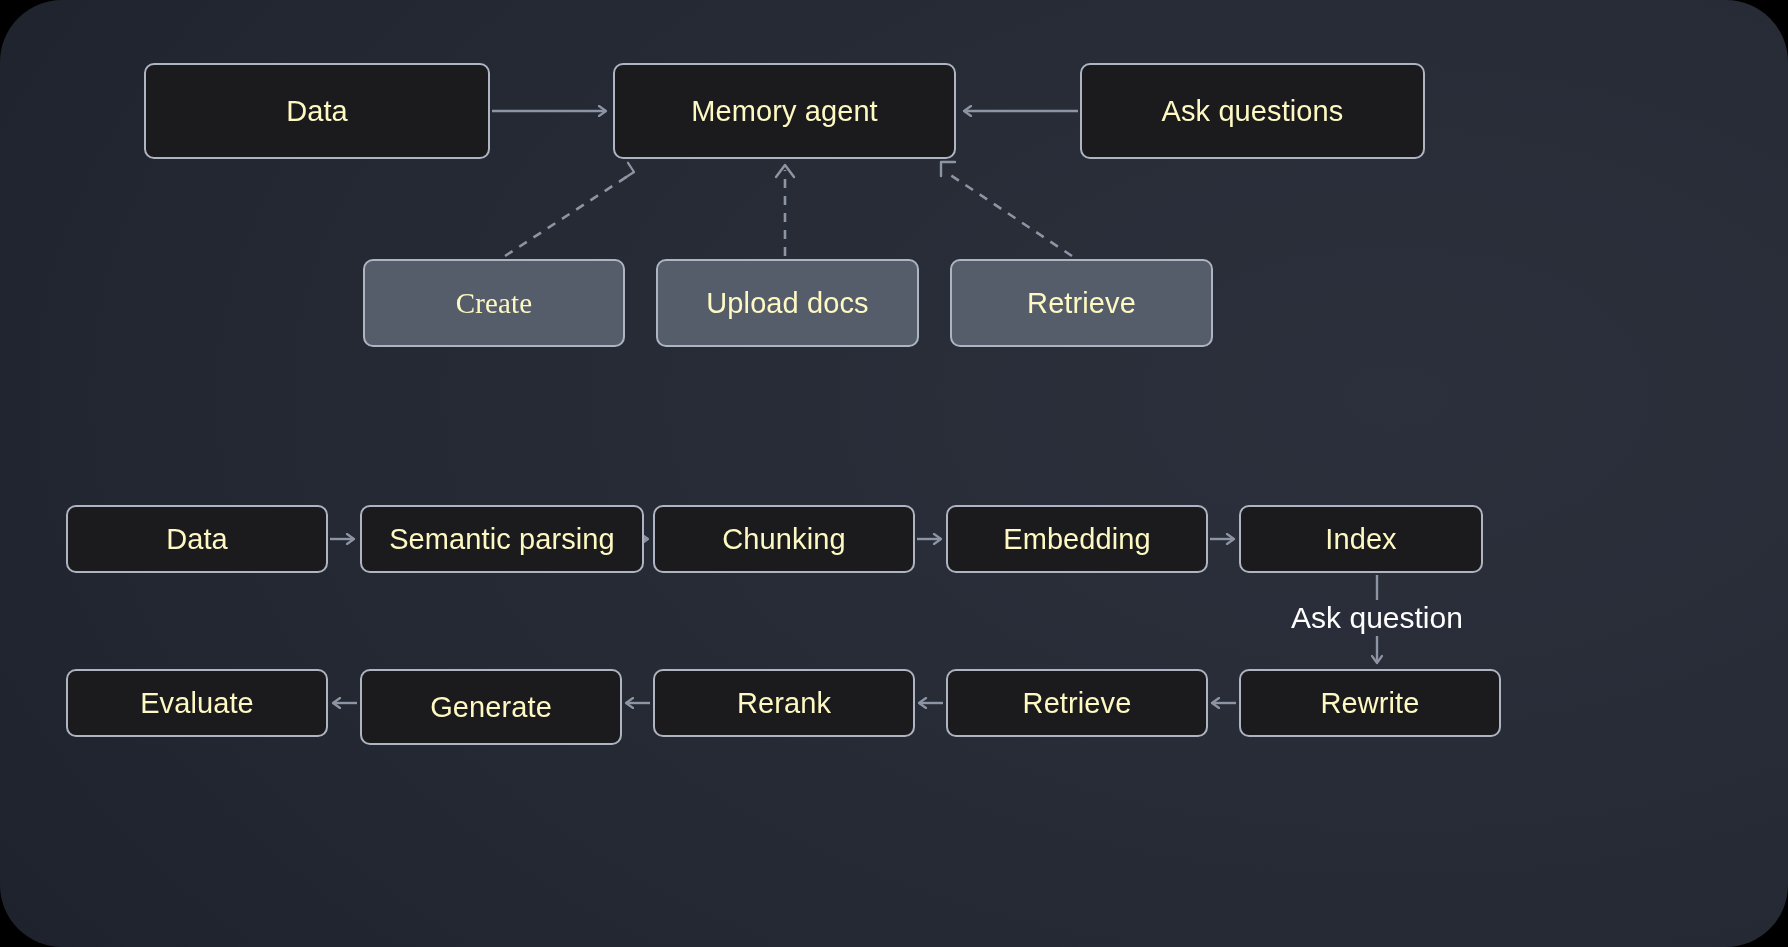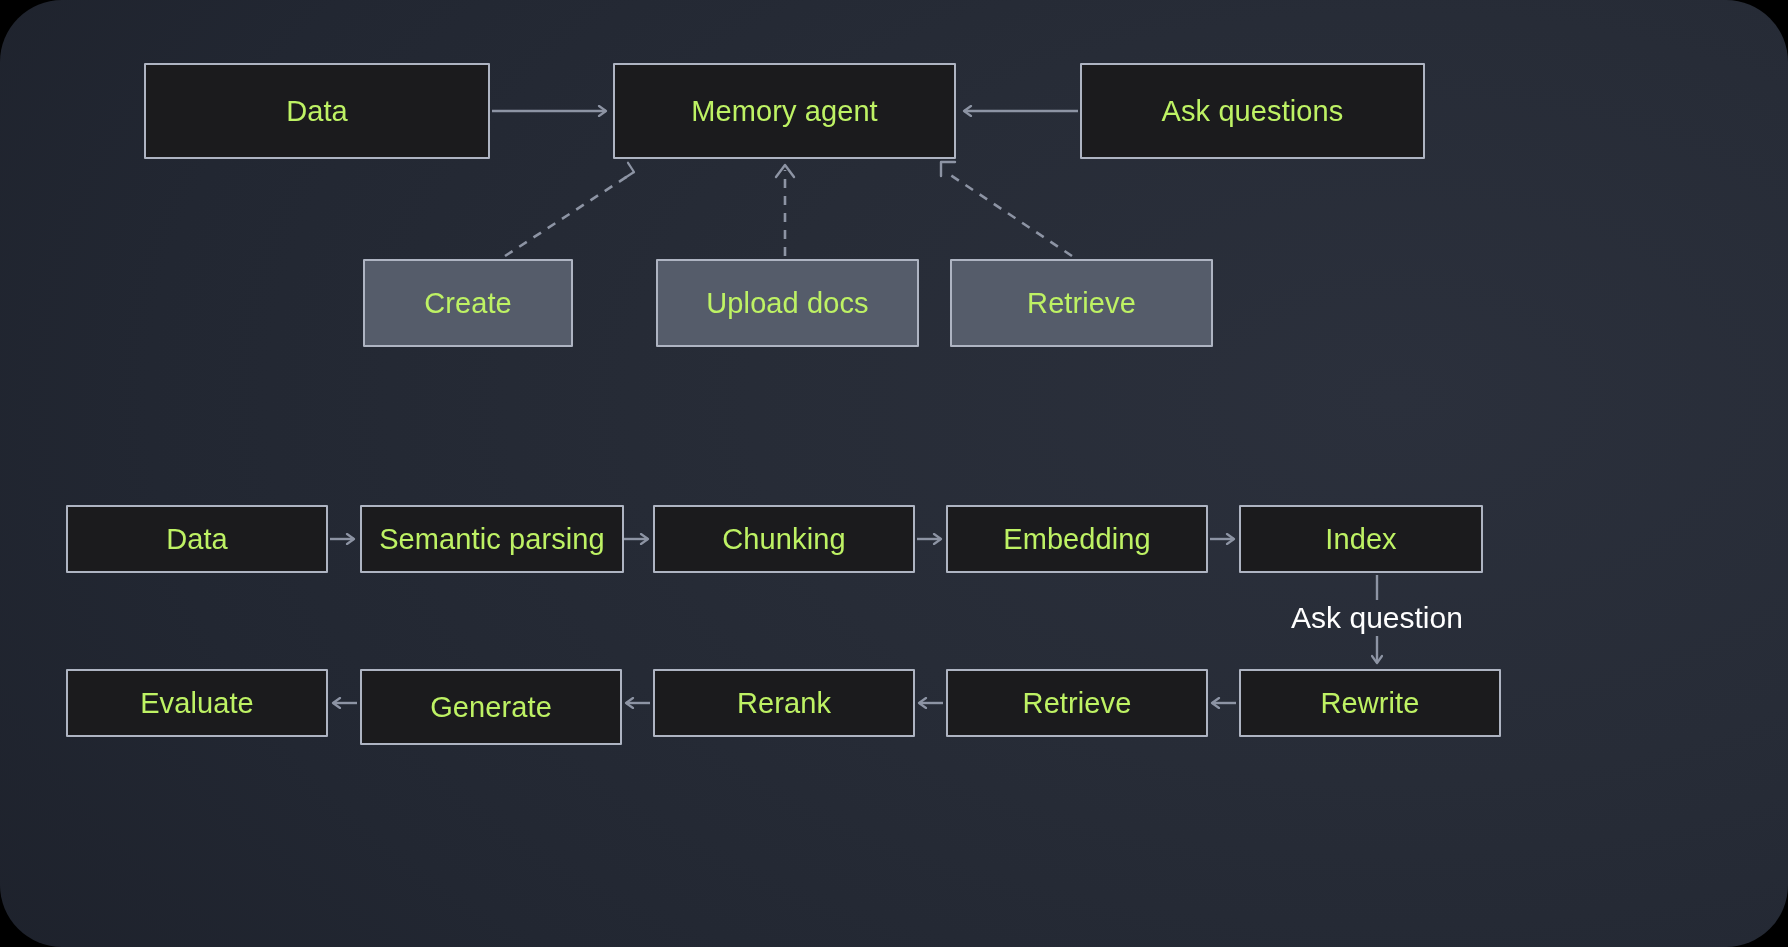--- a/index.html
+++ b/index.html
@@ -22,22 +22,22 @@
     position: absolute; left: 0; top: 0;
     width: 1788px; height: 947px;
     pointer-events: none;
   }
   .node {
     position: absolute;
     display: flex;
     align-items: center;
     justify-content: center;
     border: 2px solid #aeb4c2;
-    border-radius: 1px;
-    color: #bef264;
+    border-radius: 10px;
+    color: #fef9c3;
     font-size: 29px;
     font-weight: 400;
     letter-spacing: 0.1px;
     text-align: center;
     white-space: nowrap;
   }
   .node.dark  { background: #1b1b1d; }
   .node.light { background: #555c6a; }
 
   .section-title {
@@ -104,38 +104,38 @@
   </div>
 
   <div class="node dark" style="left:613px;top:63px;width:343px;height:96px;">
     <span>Memory agent</span>
   </div>
 
   <div class="node dark" style="left:1080px;top:63px;width:345px;height:96px;">
     <span>Ask questions</span>
   </div>
 
-  <div class="node light" style="left:363px;top:259px;width:210px;height:88px;">
+  <div class="node light" style="left:363px;top:259px;width:262px;height:88px;font-family:Liberation Serif, serif;">
     <span>Create</span>
   </div>
 
   <div class="node light" style="left:656px;top:259px;width:263px;height:88px;">
     <span>Upload docs</span>
   </div>
 
   <div class="node light" style="left:950px;top:259px;width:263px;height:88px;">
     <span>Retrieve</span>
   </div>
 
   <div class="section-title" style="left:78px;top:503px;">Memory agent</div>
 
   <div class="node dark" style="left:66px;top:505px;width:262px;height:68px;">
     <span>Data</span>
   </div>
-  <div class="node dark" style="left:360px;top:505px;width:264px;height:68px;">
+  <div class="node dark" style="left:360px;top:505px;width:284px;height:68px;">
     <span>Semantic parsing</span>
   </div>
   <div class="node dark" style="left:653px;top:505px;width:262px;height:68px;">
     <span>Chunking</span>
   </div>
   <div class="node dark" style="left:946px;top:505px;width:262px;height:68px;">
     <span>Embedding</span>
   </div>
   <div class="node dark" style="left:1239px;top:505px;width:244px;height:68px;">
     <span>Index</span>

